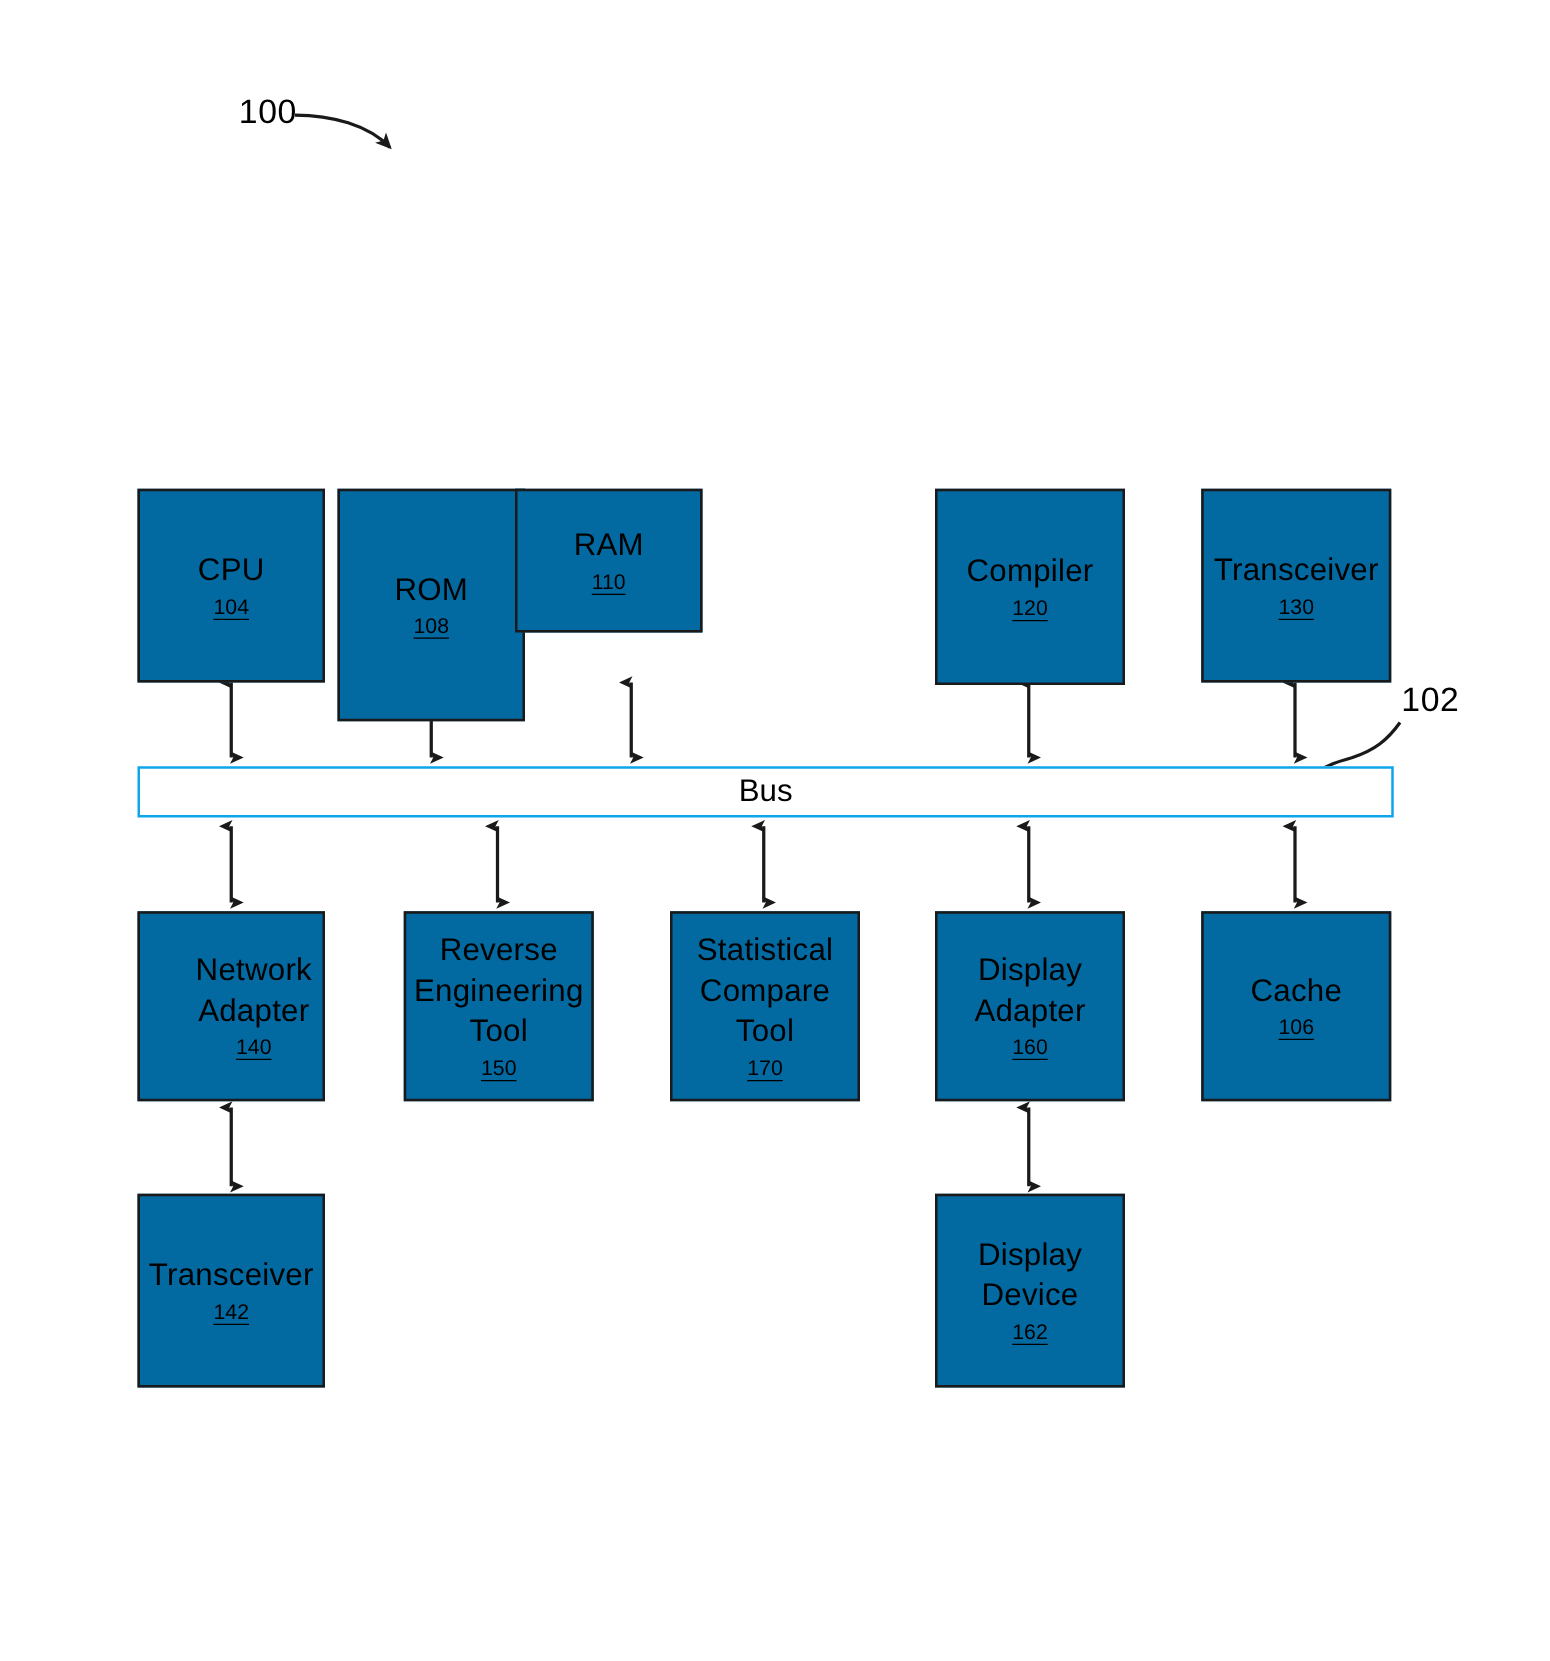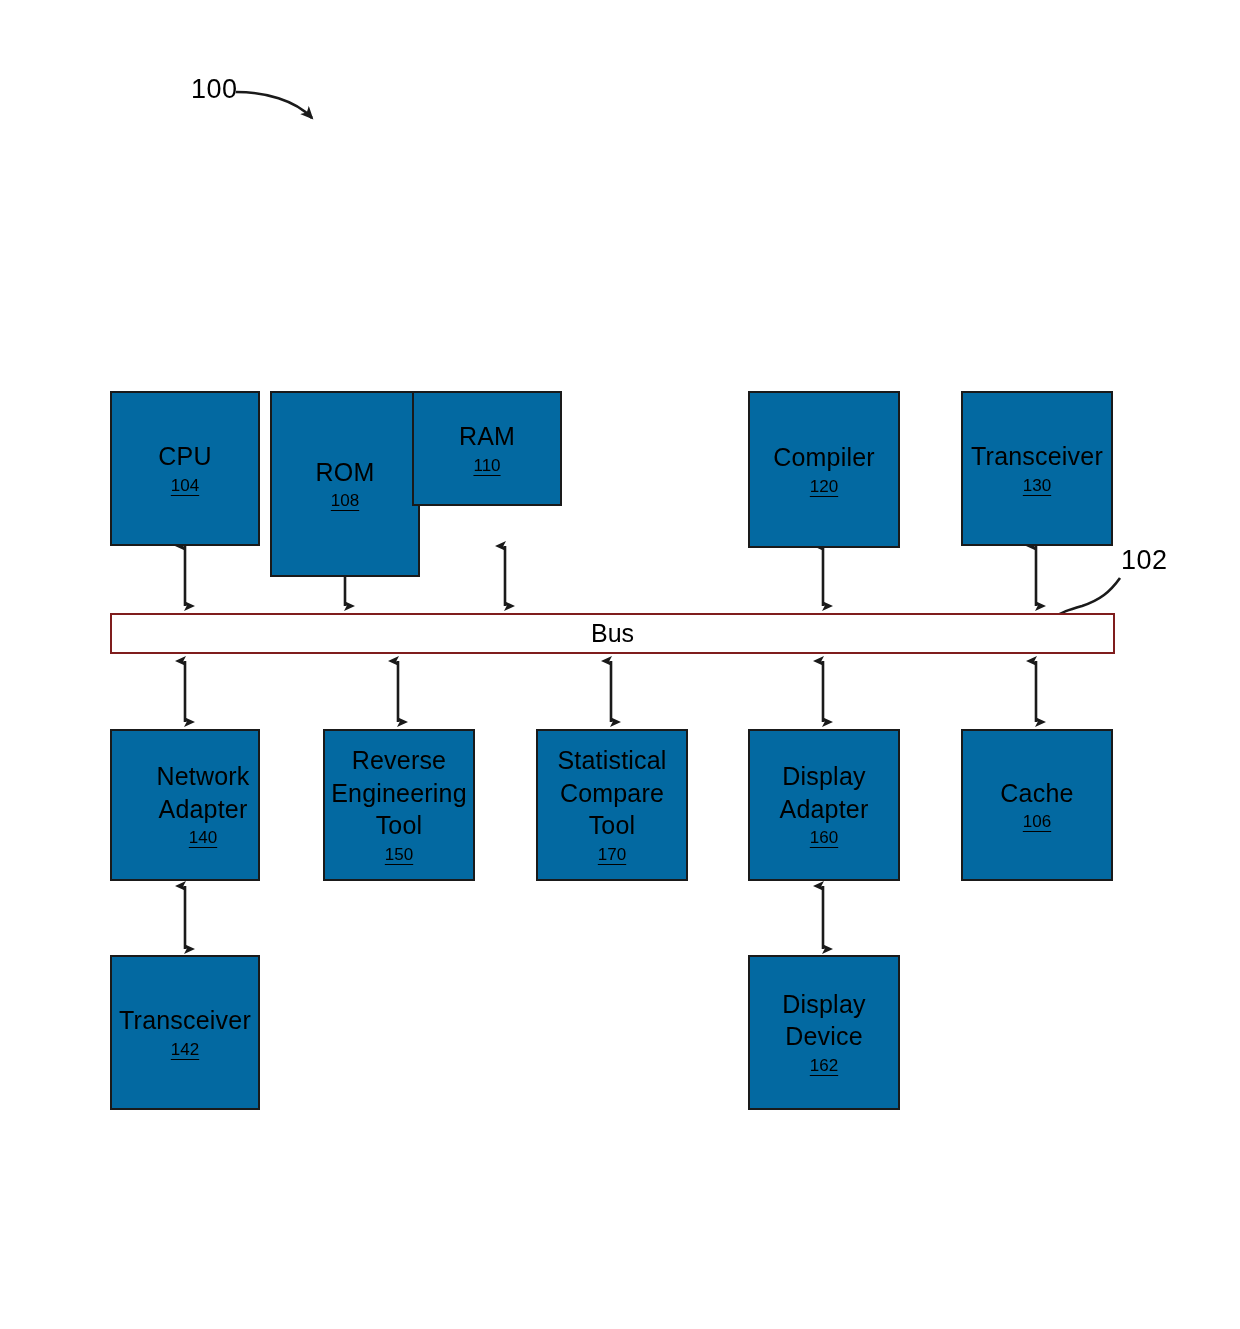--- a/index.html
+++ b/index.html
@@ -46,21 +46,21 @@
   }
   .node-ref {
     font-size: 17px;
     text-decoration: underline;
     text-underline-offset: 4px;
     margin-top: 2px;
   }
   .bus-box {
     position: absolute;
     box-sizing: border-box;
-    border: 2px solid #7f1d1d;
+    border: 2px solid #0ea5e9;
     background: #ffffff;
     display: flex;
     align-items: center;
     justify-content: center;
   }
   .bus-label {
     font-size: 25px;
   }
   .callout-text {
     position: absolute;

